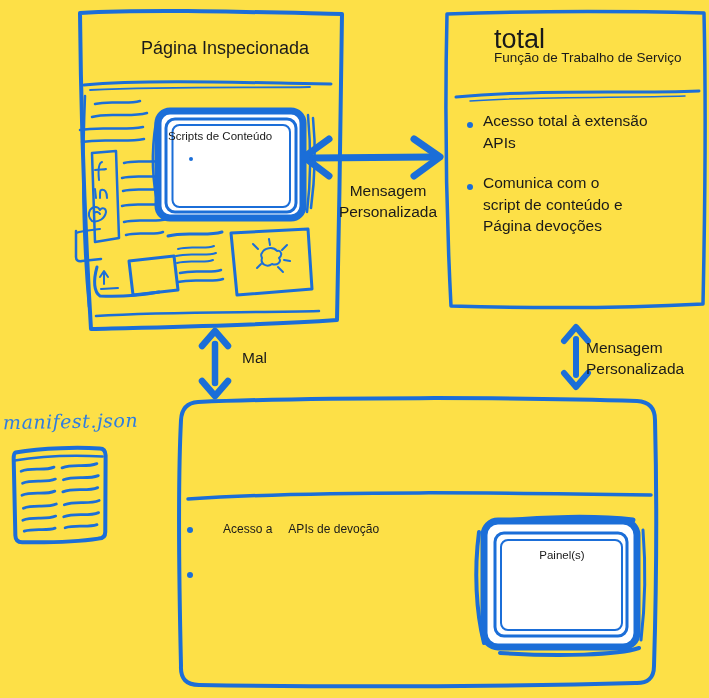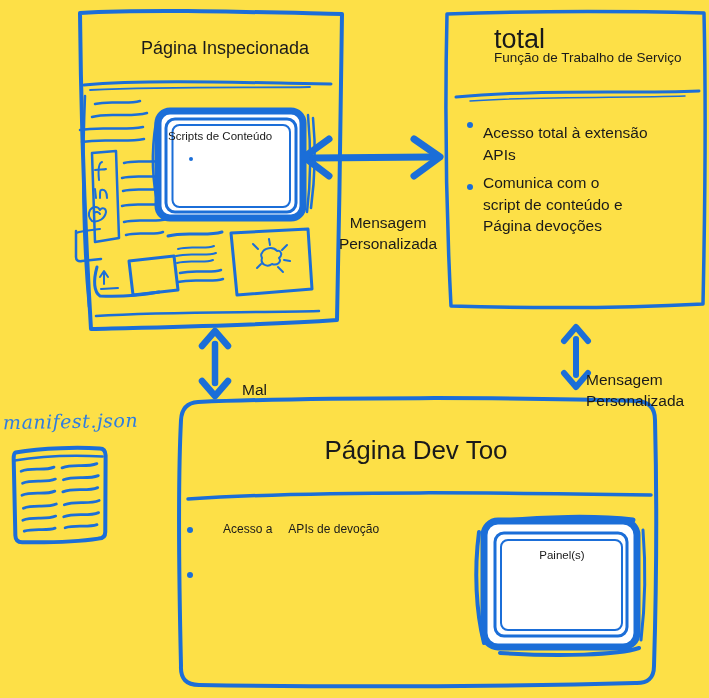--- a/index.html
+++ b/index.html
@@ -16,21 +16,21 @@
   .dot5{width:6px;height:6px;}
   .dot3{width:4px;height:4px;}
   .title-md{font-size:18px;}
   .title-lg{font-size:26px;}
   .sw-title{font-size:27px;}
   .sw-sub{font-size:13.5px;}
   .body-txt{font-size:15.5px;line-height:21.5px;}
   .body-txt16{font-size:12px;line-height:21px;margin-left:22px;}
   .small-title{font-size:11.5px;}
   .tiny{font-size:10px;line-height:12px;}
-  .lbl{font-size:15.5px;line-height:21px;margin-top:32px;}
+  .lbl{font-size:15.5px;line-height:21px;}
   .manifest{font-family:"DejaVu Serif", serif;font-style:italic;font-size:19px;
             letter-spacing:0.5px;color:#2f7de0;transform:rotate(-1deg);}
 </style>
 </head>
 <body>
 
 <div id="canvas">
 
   <svg id="sketch" viewBox="0 0 709 698">
 
@@ -165,36 +165,35 @@
 
   <div class="t title-md center" style="left:115px;top:37px;width:220px;">Página Inspecionada</div>
 
   <div class="t small-title" style="left:168px;top:129px;">Scripts de Conteúdo</div>
   <span class="dot dot3" style="left:189px;top:157px;"></span>
 
   <div class="t sw-title" style="left:494px;top:23px;">total</div>
   <div class="t sw-sub" style="left:494px;top:50px;">Função de Trabalho de Serviço</div>
 
   <span class="dot dot5" style="left:467px;top:122px;"></span>
-  <div class="t body-txt pre" style="left:483px;top:110px;width:200px;margin-top:12px;">Acesso total à extensão
+  <div class="t body-txt pre" style="left:483px;top:110px;width:200px;">Acesso total à extensão
 APIs</div>
   <span class="dot dot5" style="left:467px;top:184px;"></span>
   <div class="t body-txt pre" style="left:483px;top:172px;width:200px;">Comunica com o
 script de conteúdo e
 Página devoções</div>
 
   <div class="t lbl pre center" style="left:318px;top:180px;width:140px;">Mensagem
 Personalizada</div>
   <div class="t lbl" style="left:242px;top:347px;">Mal</div>
   <div class="t lbl pre" style="left:586px;top:337px;">Mensagem
 Personalizada</div>
 
   <div class="t manifest" style="left:3px;top:410px;">manifest.json</div>
 
-  <div class="t title-lg center" style="left:266px;top:434px;width:300px;">Página Dev Too</div>
 
   <span class="dot dot5" style="left:187px;top:527px;"></span>
   <div class="t body-txt16 prew" style="left:201px;top:519px;width:310px;">Acesso a     APIs de devoção</div>
   <span class="dot dot5" style="left:187px;top:572px;"></span>
 
   <div class="t small-title center" style="left:504px;top:548px;width:116px;">Painel(s)</div>
 
 </div>
 
 </body></html>

